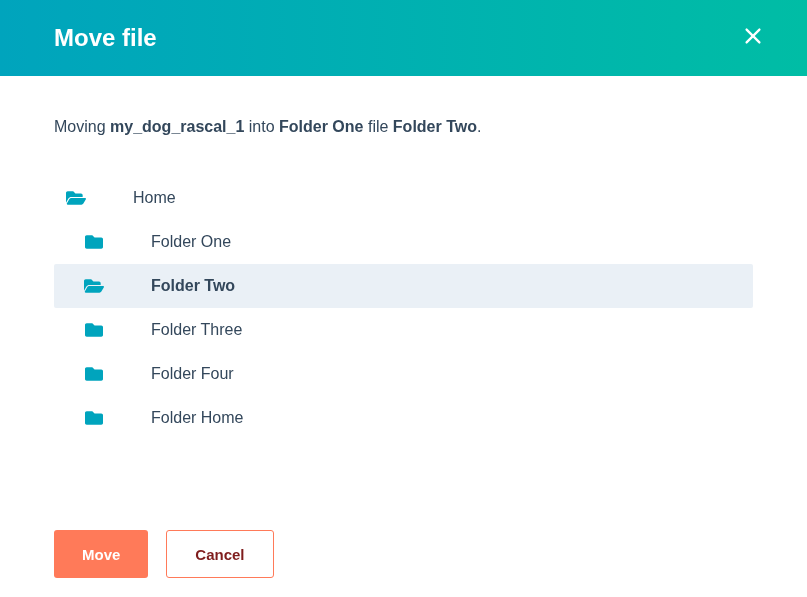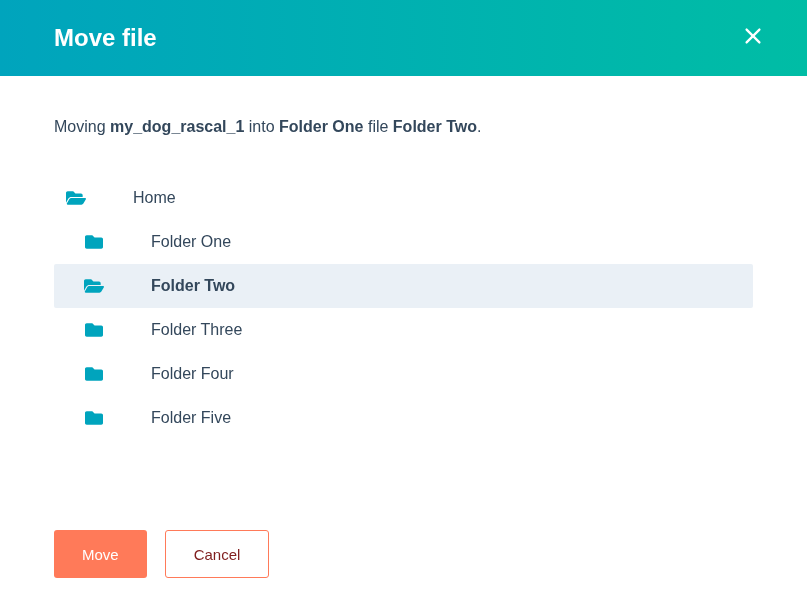--- a/index.html
+++ b/index.html
@@ -93,21 +93,21 @@
     }
     .modal-footer {
       display: flex;
       gap: 18px;
       padding: 0 54px;
     }
     .btn {
       height: 48px;
       padding: 0 28px;
       font-size: 15px;
-      font-weight: 400;
+      font-weight: 700;
       border-radius: 3px;
       cursor: pointer;
       display: flex;
       align-items: center;
       justify-content: center;
     }
     .btn-primary {
       background: #ff7a59;
       color: #ffffff;
       border: none;
@@ -184,21 +184,21 @@
       </span>
       <span class="folder-label">Folder Four</span>
     </div>
 
     <div class="folder-row child">
       <span class="folder-icon">
         <svg viewBox="0 0 512 512">
             <path d="M464 128H272l-64-64H48C21.49 64 0 85.49 0 112v288c0 26.51 21.49 48 48 48h416c26.51 0 48-21.49 48-48V176c0-26.51-21.49-48-48-48z"></path>
           </svg>
       </span>
-      <span class="folder-label">Folder Five</span>
+      <span class="folder-label">Folder Home</span>
     </div>
 
   </div>
 </div>
 
 <div class="modal-footer">
   <button class="btn btn-primary">Move</button>
   <button class="btn btn-secondary">Cancel</button>
 </div>
 

